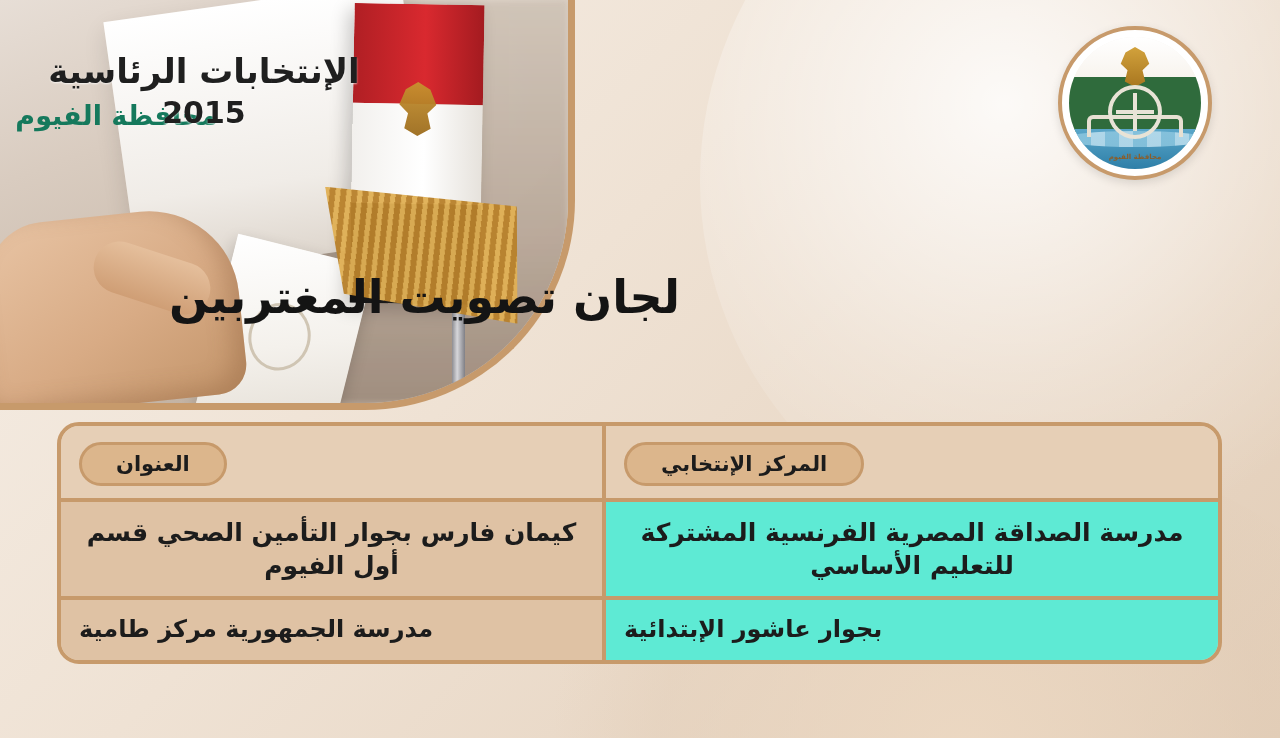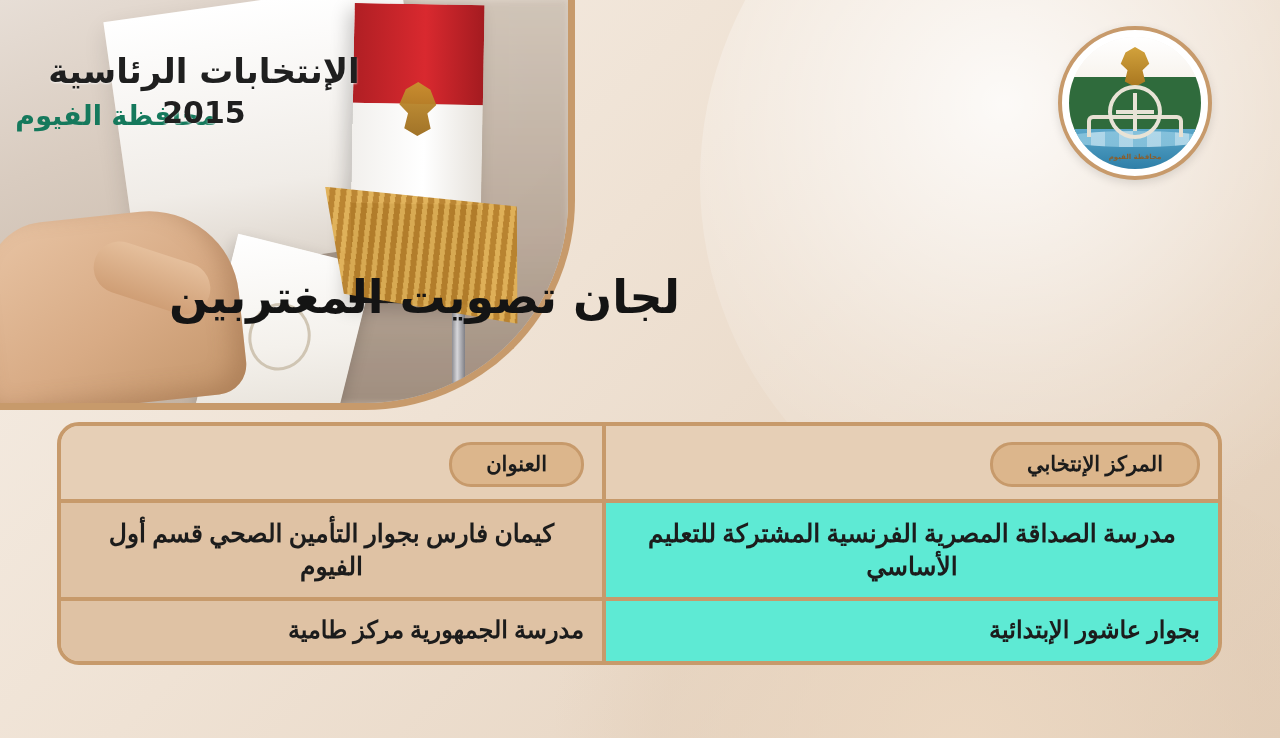--- a/index.html
+++ b/index.html
@@ -341,22 +341,21 @@
     border-top: 4px solid #c79a6b;
   }
   .cell {
     box-sizing: border-box;
     padding: 14px 18px;
     text-align: center;
     color: #1c1c1c;
     font-weight: bold;
     display: flex;
     align-items: center;
-    justify-content: flex-start;
-    font-family: Liberation Serif, serif;
+    justify-content: flex-end;
   }
   .cell.center-col {
     width: 612px;
     flex: 0 0 612px;
     background: #5eead4;
   }
   .cell.addr-col {
     flex: 1 1 auto;
     background: #dfc2a4;
     border-right: 4px solid #c79a6b;

